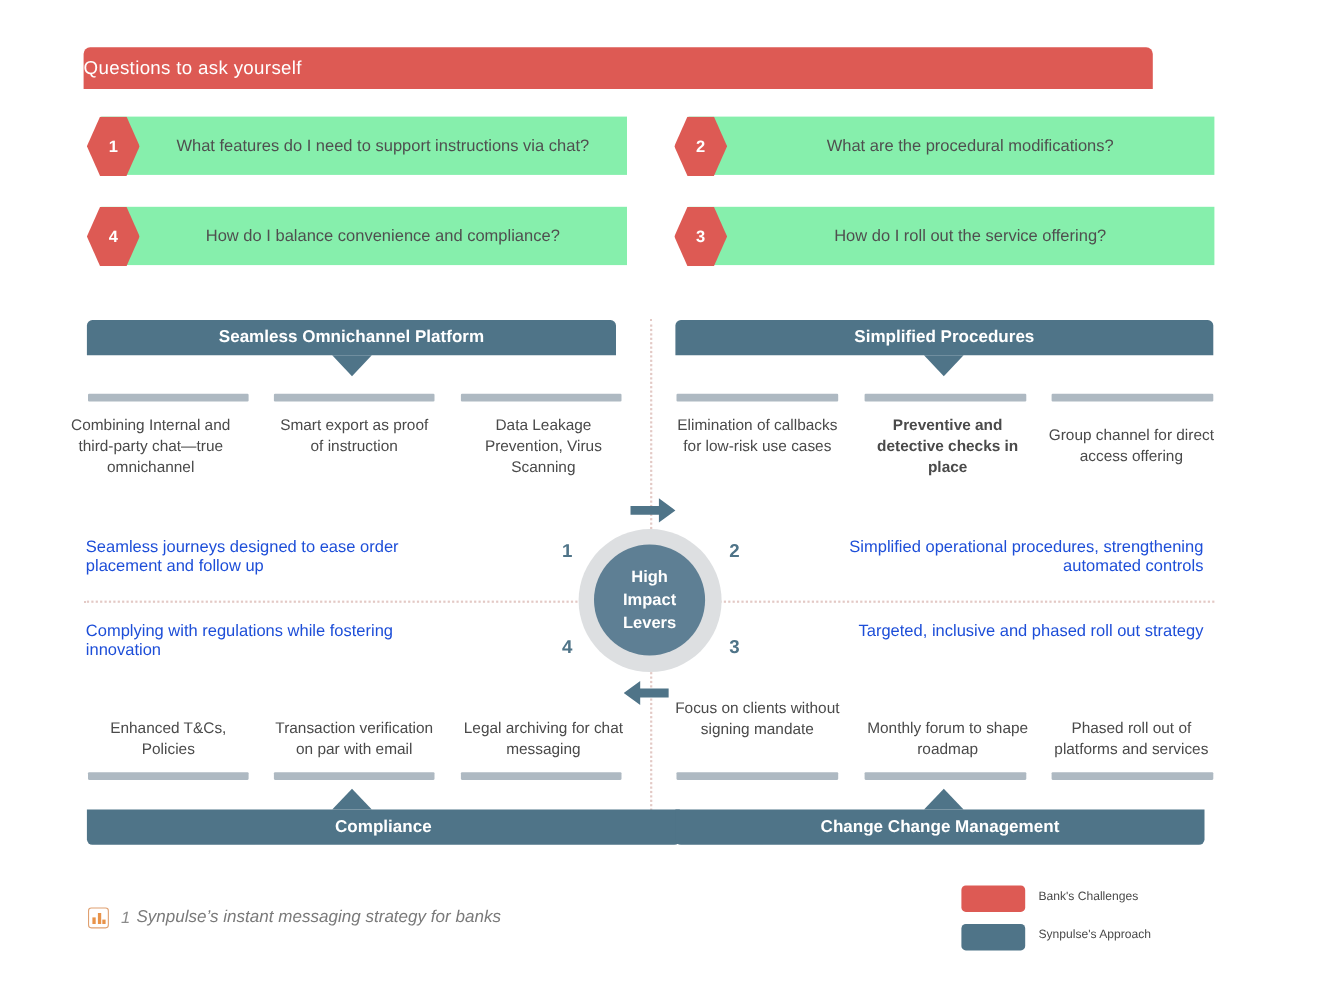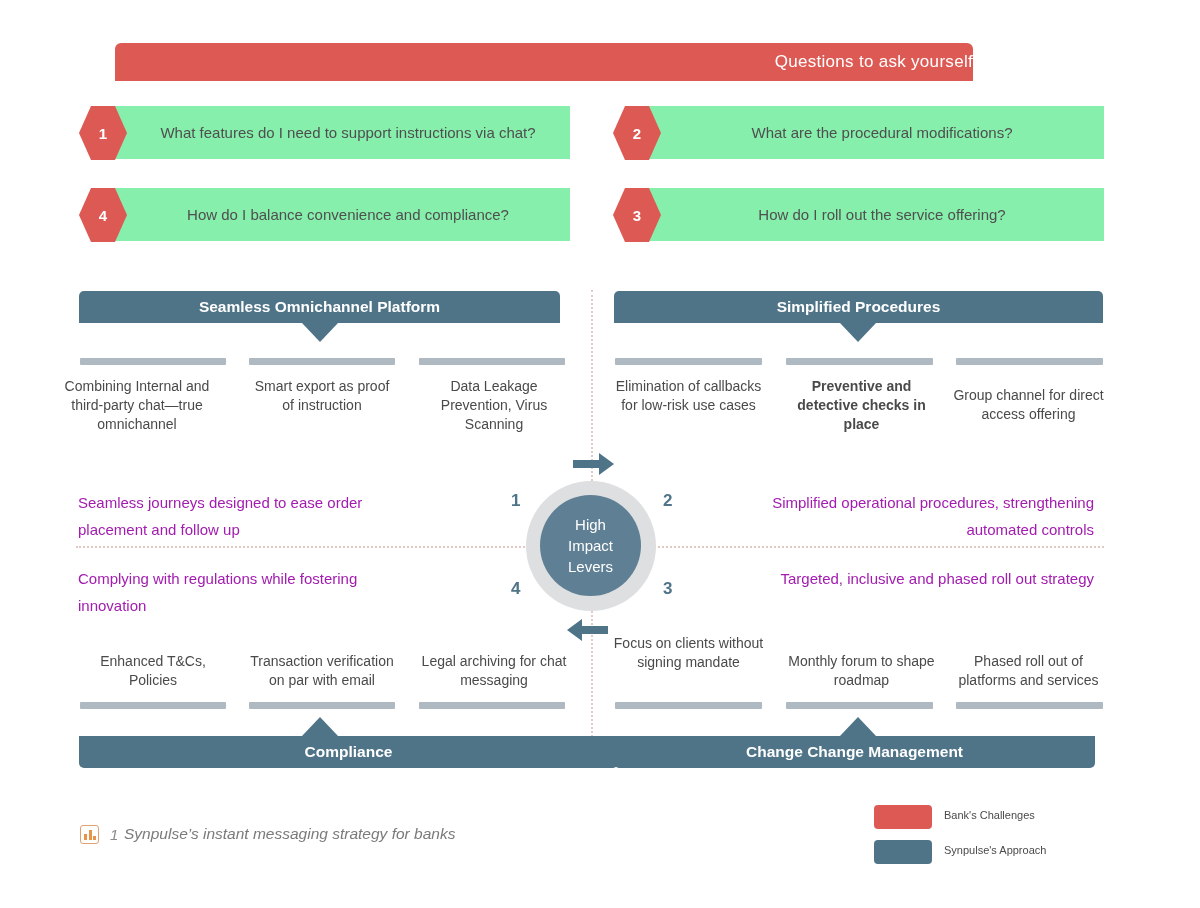--- a/index.html
+++ b/index.html
@@ -8,23 +8,23 @@
     background:#ffffff;
     font-family:"Liberation Sans","DejaVu Sans",sans-serif;
     color:#4a4a4a;
     overflow:hidden;
     position:relative;
   }
   .canvas{position:absolute;left:0;top:0;width:1200px;height:908px;}
 
   
   .title-bar{
-    position:absolute;left:76px;top:43px;width:858px;height:38px;
+    position:absolute;left:76px;top:43px;width:972px;height:38px;
     background:#DD5A54;border-radius:6px 6px 0 0;
-    display:flex;align-items:center;justify-content:flex-end;margin-left:39px;
+    display:flex;align-items:center;justify-content:flex-start;
   }
   .title-bar span{
     color:#ffffff;font-size:17px;letter-spacing:.3px;font-weight:400;
   }
 
   
   .q-box{
     position:absolute;height:53px;background:#86efac;
     display:flex;align-items:center;
   }
@@ -66,32 +66,32 @@
     color:#4a4a4a;
   }
 
   
   .hub-ring{
     position:absolute;width:130px;height:130px;border-radius:50%;
     background:#DDDFE1;
   }
   .hub-core{
     position:absolute;width:101px;height:101px;border-radius:50%;
-    background:#5E7F94;display:flex;align-items:center;justify-content:center;
+    background:#5E7F94;display:flex;align-items:center;justify-content:center;font-weight:bold;
   }
   .hub-core span{
     color:#ffffff;font-size:15px;line-height:21px;text-align:center;
   }
   .quad-num{
     position:absolute;font-size:17px;font-weight:700;color:#4F7488;
   }
 
   
   .desc{
-    position:absolute;font-size:15px;line-height:27px;color:#a21caf;
+    position:absolute;font-size:15px;line-height:17px;color:#1d4ed8;
   }
   .desc.right{text-align:right;}
 
   
   .vdot{
     position:absolute;left:591px;top:290px;width:0;height:475px;
     border-left:2px dotted #E3C9C5;
   }
   .hdot{
     position:absolute;height:0;border-top:2px dotted #E3C9C5;

